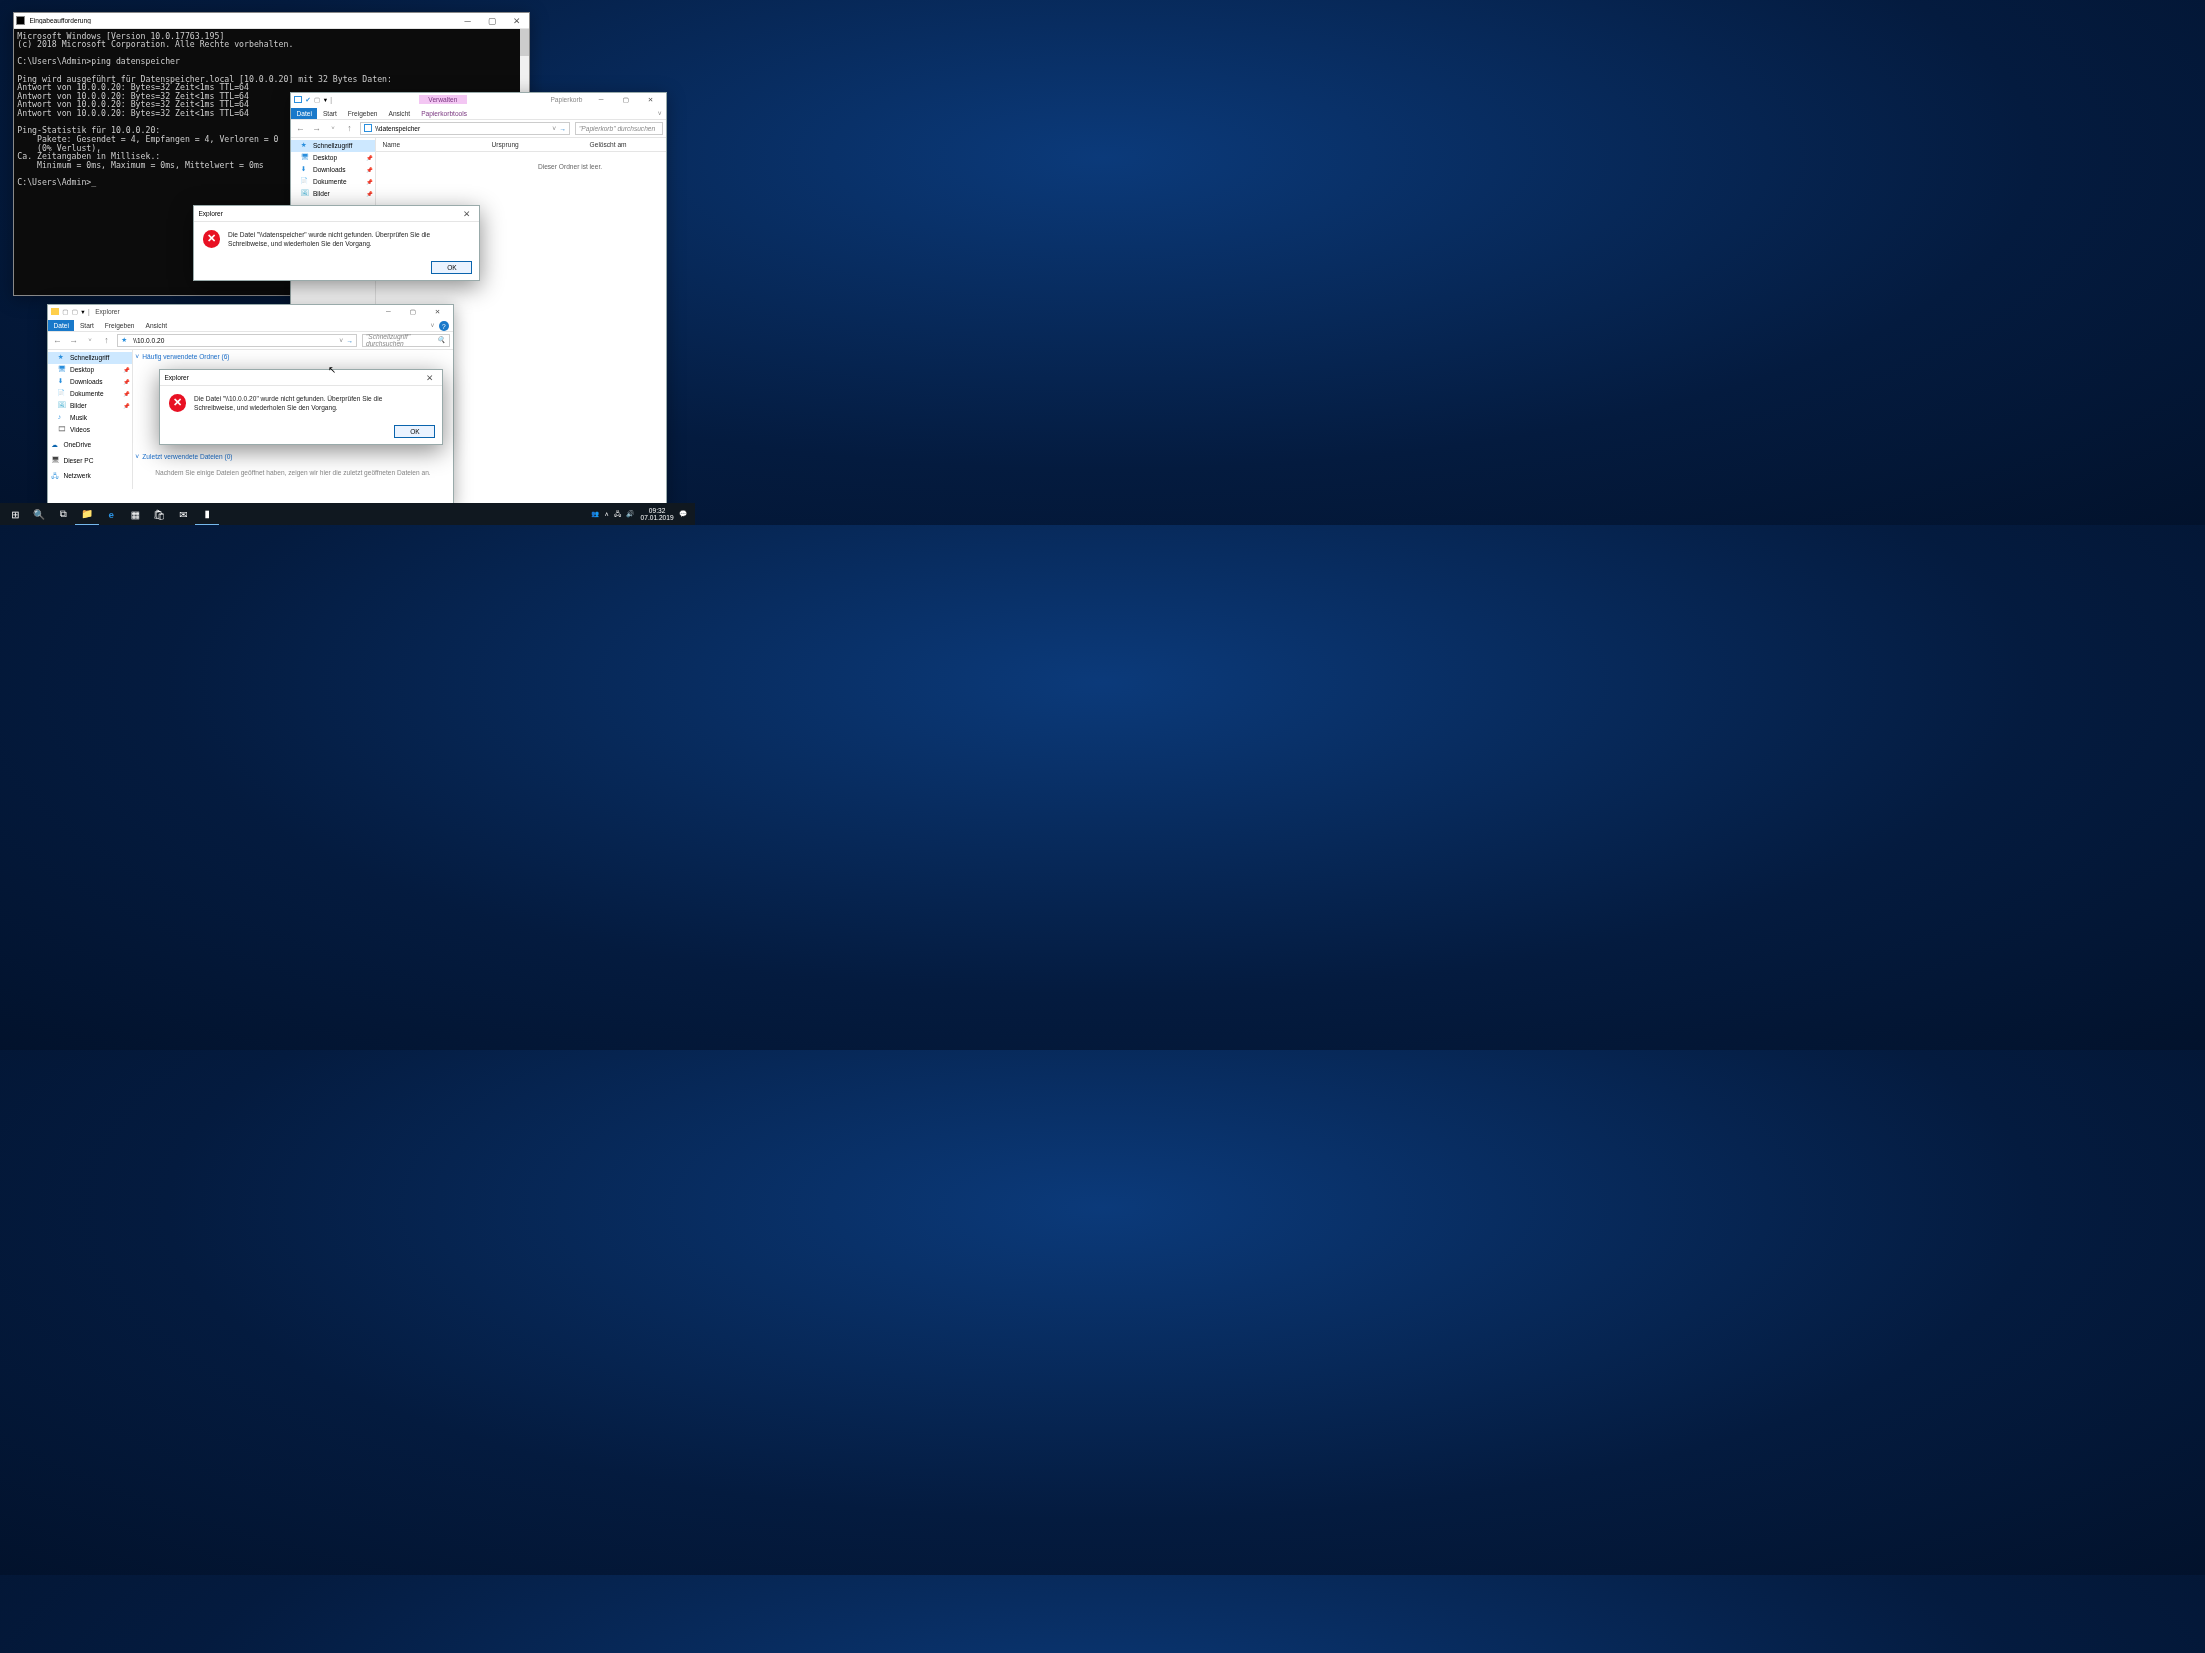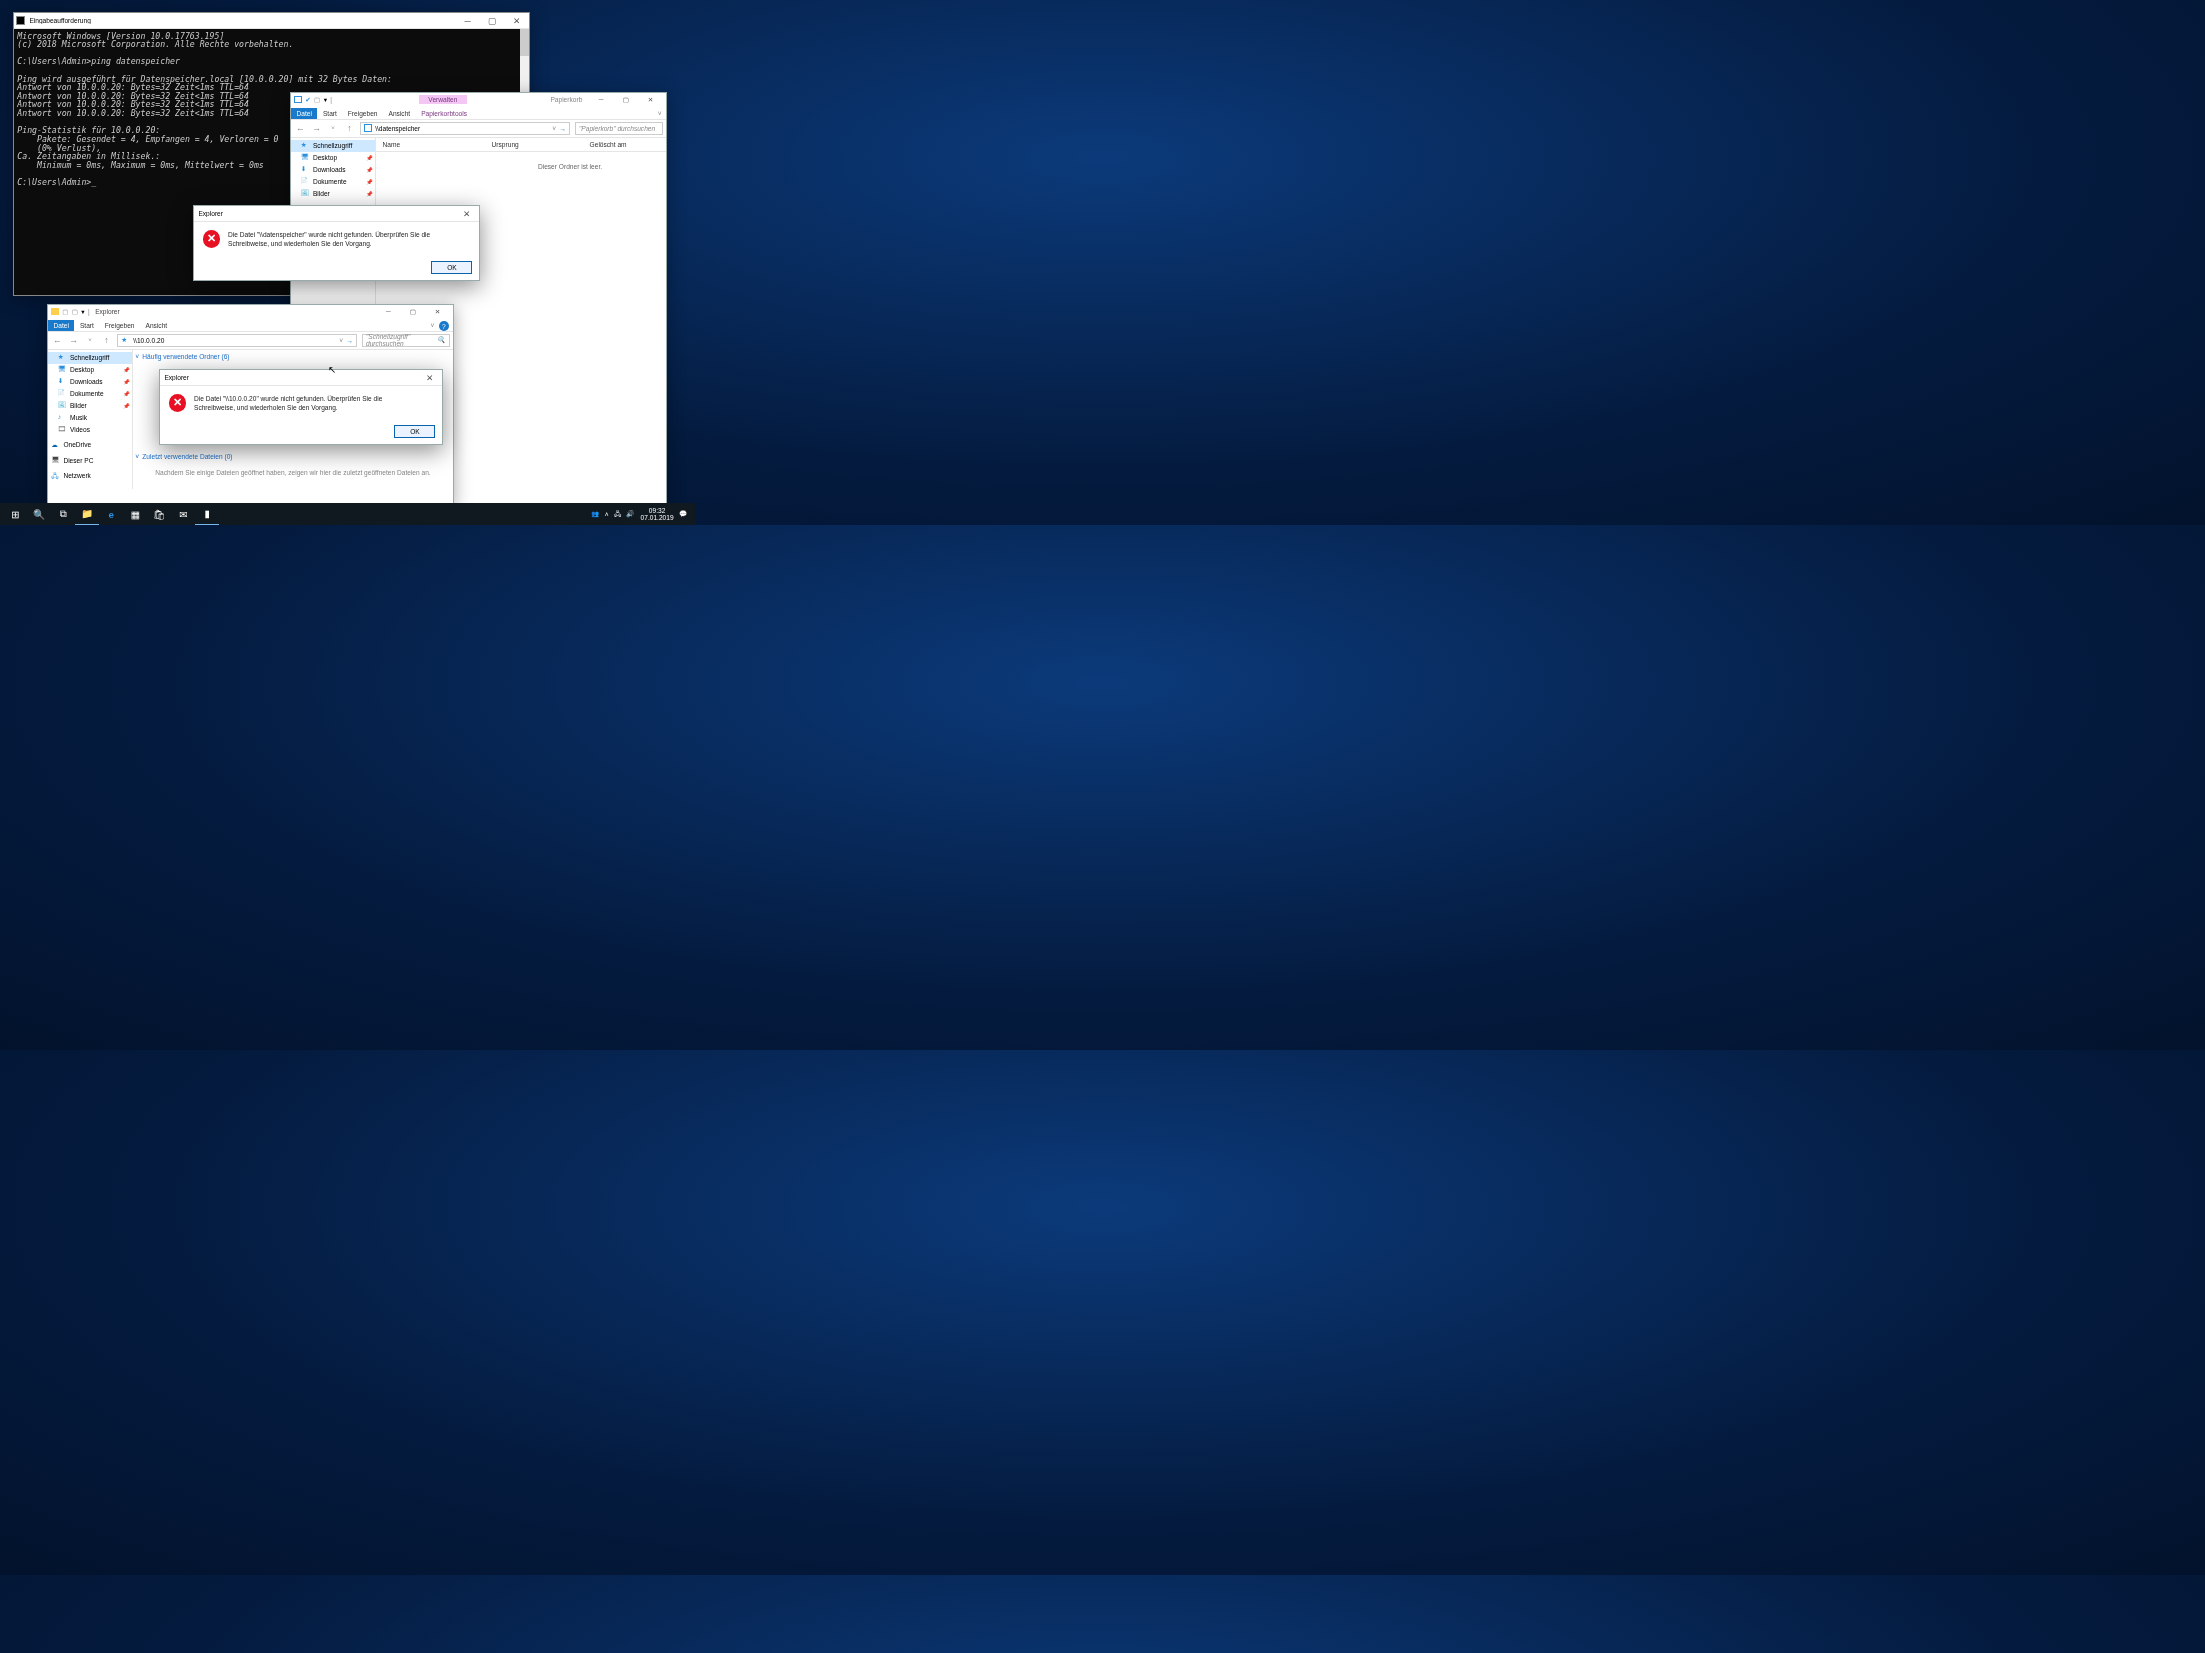--- a/index.html
+++ b/index.html
@@ -19,21 +19,21 @@
     box-shadow: 0 3.3px 16.4px rgba(0,0,0,.35);
   }
   .titlebar { height: 16.4px; display:flex; align-items:center; background:#fff; border-bottom:0.5px solid #e5e5e5;}
   .titlebar .caption { flex:1; padding:0 4.4px; font-size:6.6px; white-space:nowrap; overflow:hidden; }
   .winctrls { display:flex; }
   .winctrls div { width:24.6px; height:16.4px; display:flex; align-items:center; justify-content:center; color:#555; font-family:Consolas; }
 
   
   #cmd { left:13px; top:12px; width:517px; height:284px; background:#000; border:0.5px solid #888;}
   #cmd .titlebar{ background:#fff; }
-  #cmd .body{ background:#0c0c0c; color:#ccc; font-family:Consolas,monospace; font-size:8.2px; padding:2.2px 3.3px; line-height:1.05; white-space:pre; height:calc(100% - 16.4px); overflow:hidden;font-style:italic;}
+  #cmd .body{ background:#0c0c0c; color:#ccc; font-family:Consolas,monospace; font-size:8.2px; padding:2.2px 3.3px; line-height:1.05; white-space:pre; height:calc(100% - 16.4px); overflow:hidden;}
   #cmd .scroll{ position:absolute; right:0; top:16.4px; bottom:0; width:9.3px; background:#f0f0f0;}
   #cmd .scroll .thumb{position:absolute; top:0; left:0; right:0; height:27px; background:#ccc;}
   #cmd .scroll .arr{position:absolute; left:0; right:0; height:9.3px; text-align:center; font-size:5.5px; color:#666;}
   #cmd .scroll .arrt{top:0;} #cmd .scroll .arrb{bottom:0;}
 
   
   .explorer .qat{height:13px; display:flex; align-items:center; gap:3.3px; padding:0 3.3px; background:#fff; font-size:6.6px;}
   .explorer .ribbon-tabs{height:13px; display:flex; align-items:flex-end; font-size:6.6px; background:#fff;}
   .explorer .tab{padding:2.2px 5.5px 1.6px; color:#333;}
   .explorer .tab.file{background:#1979ca; color:#fff;}

